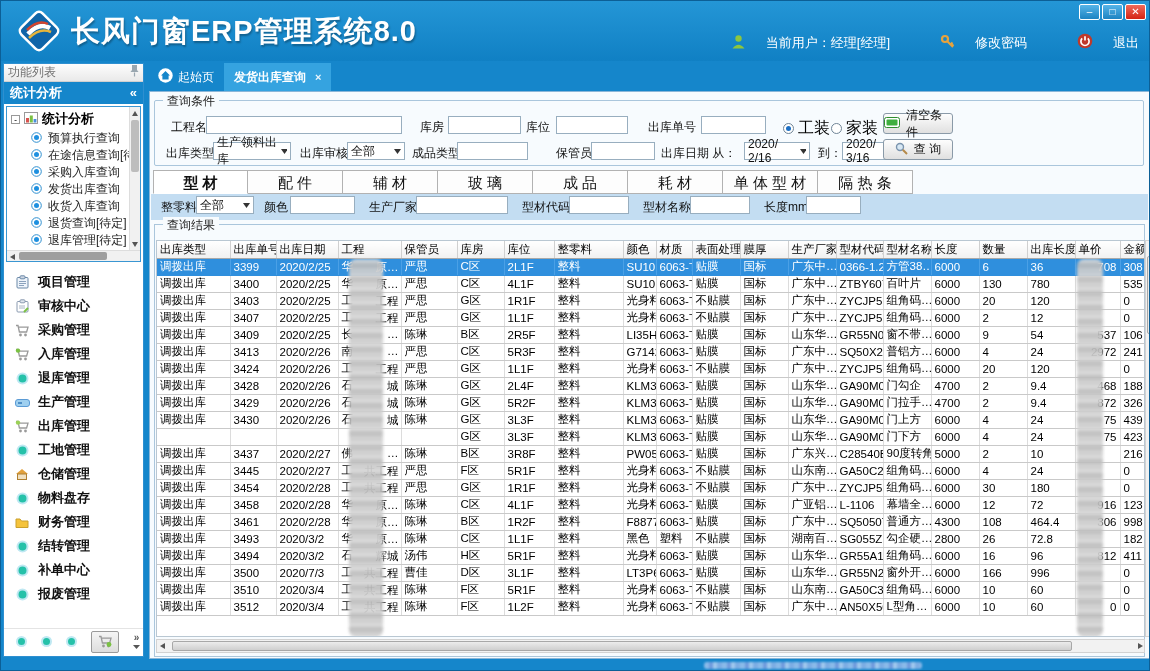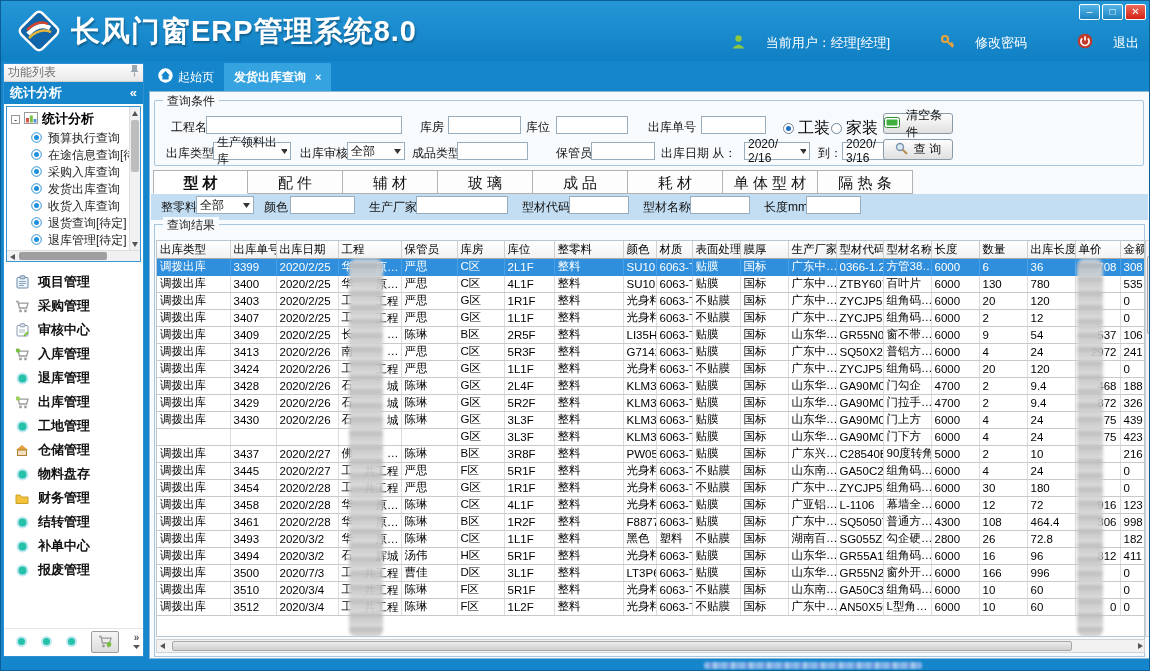--- a/index.html
+++ b/index.html
@@ -246,57 +246,66 @@
             <svg width="13" height="14">
               <rect x="1" y="2.5" width="11" height="10.5" rx="1" fill="#eef4fb" stroke="#6b89a8"></rect>
               <rect x="4" y="0.8" width="5" height="3" rx="1" fill="#cfd8e4" stroke="#6b89a8"></rect>
               <path d="M3 6.5h7M3 8.5h7M3 10.5h5" stroke="#8aa2bd" stroke-width="1"></path>
             </svg>
           </span>
           <span>项目管理</span>
         </div>
         <div class="menu-item">
           <span class="mi-icon">
-            <svg width="14" height="13">
-              <path d="M1 1.5h2l1.4 6.5h7.2l1.4-4.8H4" fill="none" stroke="#9a9a9a" stroke-width="1.3"></path>
-              <circle cx="5.5" cy="11" r="1.4" fill="#9a9a9a"></circle>
-              <circle cx="10.5" cy="11" r="1.4" fill="#9a9a9a"></circle>
-            </svg>
-          </span>
-          <span>采购管理</span>
-        </div>
-        <div class="menu-item">
-          <span class="mi-icon">
             <svg width="13" height="14">
               <rect x="1" y="2.5" width="11" height="10.5" rx="1" fill="#fff" stroke="#8a9ab0"></rect>
               <rect x="4" y="0.8" width="5" height="3" rx="1" fill="#dfe5ee" stroke="#8a9ab0"></rect>
               <path d="M3 7h6M3 9h6" stroke="#a8b4c4"></path>
               <path d="M8 13 L12 9" stroke="#7ac143" stroke-width="2"></path>
             </svg>
           </span>
           <span>审核中心</span>
         </div>
         <div class="menu-item">
           <span class="mi-icon">
             <svg width="14" height="13">
               <path d="M1 1.5h2l1.4 6.5h7.2l1.4-4.8H4" fill="none" stroke="#9a9a9a" stroke-width="1.3"></path>
               <circle cx="5.5" cy="11" r="1.4" fill="#9a9a9a"></circle>
               <circle cx="10.5" cy="11" r="1.4" fill="#9a9a9a"></circle>
+            </svg>
+          </span>
+          <span>采购管理</span>
+        </div>
+        <div class="menu-item">
+          <span class="mi-icon">
+            <svg width="14" height="13">
+              <path d="M1 1.5h2l1.4 6.5h7.2l1.4-4.8H4" fill="none" stroke="#9a9a9a" stroke-width="1.3"></path>
+              <circle cx="5.5" cy="11" r="1.4" fill="#9a9a9a"></circle>
+              <circle cx="10.5" cy="11" r="1.4" fill="#9a9a9a"></circle>
               <circle cx="3" cy="2.6" r="2.2" fill="#7ac143"></circle>
             </svg>
           </span>
           <span>入库管理</span>
         </div>
         <div class="menu-item">
           <span class="mi-icon">
             <svg width="13" height="13">
               <circle cx="6.5" cy="6.5" r="5" fill="#25c1a9" stroke="#bfe8f2" stroke-width="2"></circle>
             </svg>
           </span>
           <span>退库管理</span>
+        </div>
+        <div class="menu-item">
+          <span class="mi-icon">
+            <svg width="15" height="11">
+              <rect x="0.5" y="2.5" width="14" height="7" rx="2.5" fill="#9fd0f0" stroke="#5b9bd5"></rect>
+              <path d="M3 6h4" stroke="#2e75b6" stroke-width="1.4"></path>
+            </svg>
+          </span>
+          <span>生产管理</span>
         </div>
         <div class="menu-item">
           <span class="mi-icon">
             <svg width="14" height="13">
               <path d="M1 1.5h2l1.4 6.5h7.2l1.4-4.8H4" fill="none" stroke="#9a9a9a" stroke-width="1.3"></path>
               <circle cx="5.5" cy="11" r="1.4" fill="#9a9a9a"></circle>
               <circle cx="10.5" cy="11" r="1.4" fill="#9a9a9a"></circle>
               <circle cx="3" cy="2.6" r="2.2" fill="#9bd156"></circle>
             </svg>
           </span>

